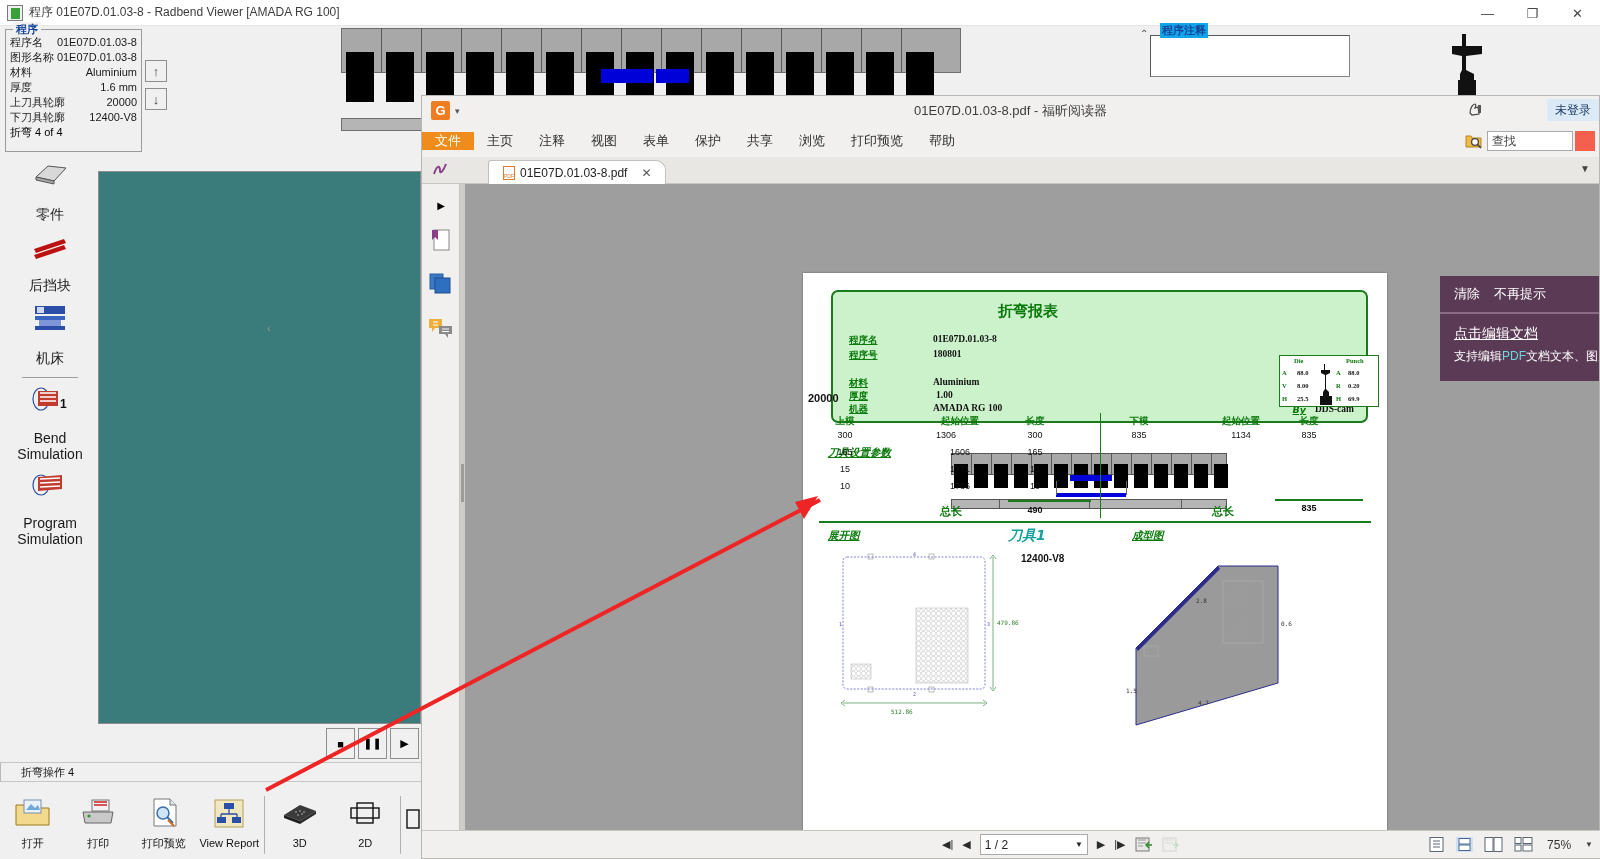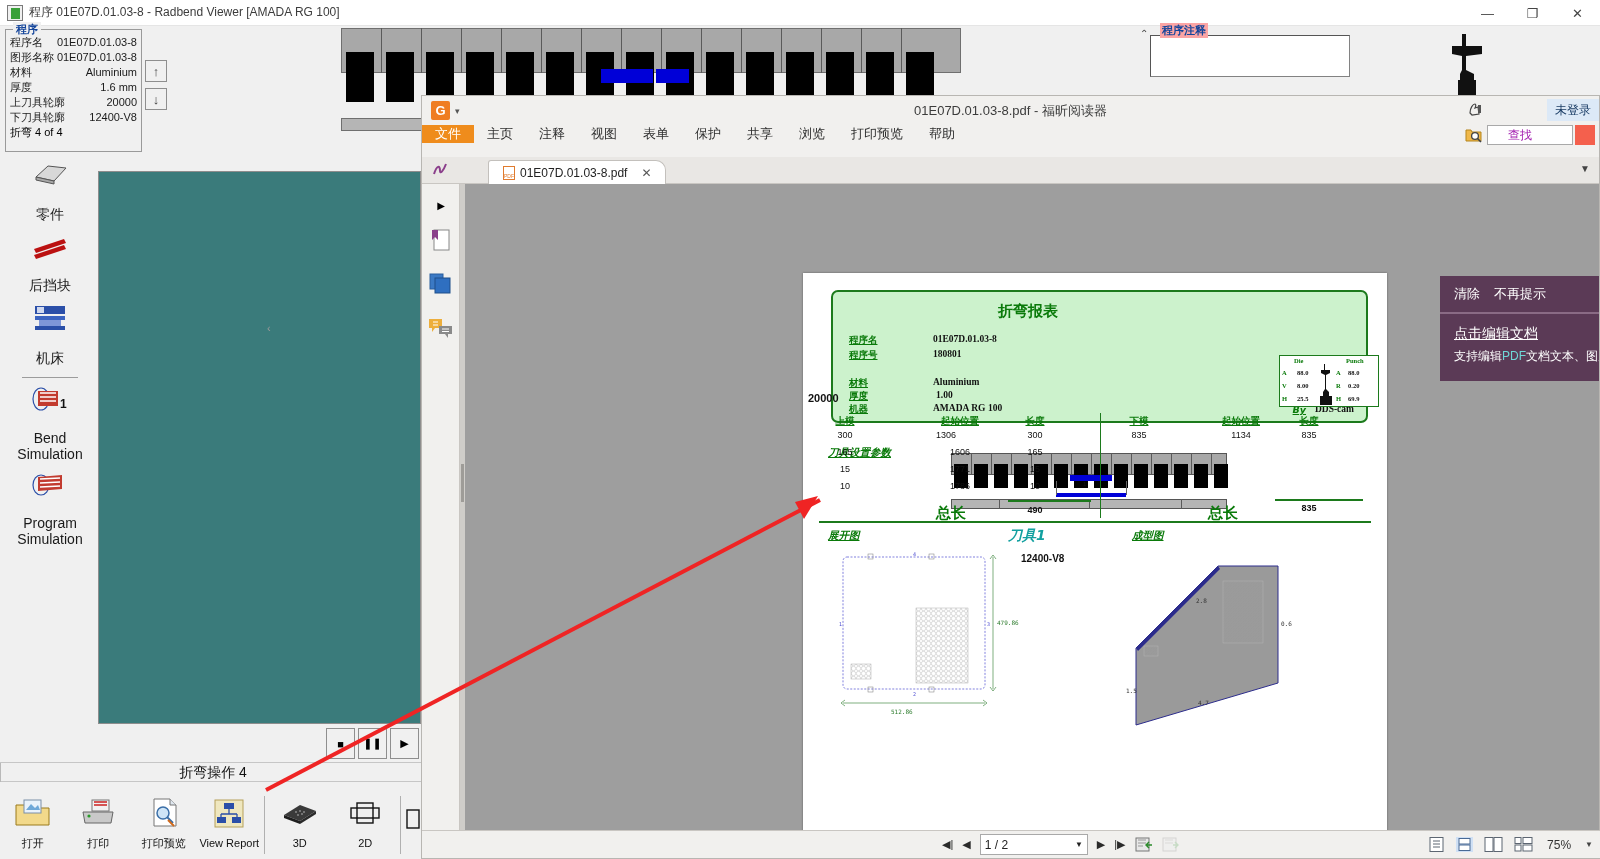--- a/index.html
+++ b/index.html
@@ -64,21 +64,21 @@
     position: absolute; left: 341px; top: 118px; width: 110px; height: 13px;
     background: #b5b5b5; border: 1px solid #6f6f6f;
   }
   .blue-tool { position: absolute; background: #0000d8; }
 
   .bendicon { position: absolute; right: 108px; top: 30px; width: 50px; height: 70px; }
 
   
   .cmt-wrap { position: absolute; left: 1140px; top: 23px; width: 215px; height: 55px; }
   .cmt-label { position: absolute; left: 20px; top: 0px; font-size: 11px; color: #14459b;
-     font-weight: bold; background: #fca5a5; padding: 0 2px; z-index: 2;}
+     font-weight: bold; background: #0ea5e9; padding: 0 2px; z-index: 2;}
   .cmt-field { position: absolute; left: 10px; top: 12px; width: 200px; height: 42px;
      background: #fff; border: 1px solid #828282; border-top-color:#555; border-left-color:#555;}
   .cmt-chevron { position: absolute; left: 0px; top: 5px; font-size: 10px; color:#444; }
 
   
   .rail { position: absolute; left: 0; top: 162px; width: 100px; }
   .rail-item { width: 100px; text-align: center; margin-bottom: 9px; }
   .rail-label { font-size: 14px; color: #1a1a1a; display: block; margin-top: 14px; }
   .rail-sep { width: 56px; height: 1px; background: #9c9c9c; margin: 3px auto 8px auto; }
 
@@ -91,22 +91,22 @@
     font-size:11px; color:#999; }
 
   .media-bar { position: absolute; left: 326px; top: 728px; width: 95px; height: 33px; display: flex; gap: 3px; }
   .media-btn { width: 29px; height: 31px; background: #f0f0f0; border: 1px solid #8e8e8e;
      display:flex; align-items:center; justify-content:center; }
 
   .status-strip {
     position: absolute; left: 0; top: 762px; width: 421px; height: 20px;
     background: #f0f0f0; border-top: 1px solid #c6c6c6; border-bottom: 1px solid #c6c6c6;
   }
-  .status-strip span { font-size: 14px; color: #111; line-height: 19px; padding-left: 4px;
-      display:block; border-left:1px solid #b9b9b9; width: 421px; text-align: center;}
+  .status-strip span { font-size: 11px; color: #111; line-height: 19px; padding-left: 20px;
+      display:block; border-left:1px solid #b9b9b9; width: 421px;}
 
   .bottom-bar { position: absolute; left: 0; top: 782px; width: 421px; height: 77px; background: #f0f0f0; }
   .bb-items { display: flex; height: 100%; align-items: center; padding-top: 5px; }
   .bb-item { width: 72px; text-align: center; }
   .bb-label { font-size: 11px; color: #111; display: block; margin-top: 2px; }
   .bb-div { width: 1px; height: 58px; background: #b0b0b0; margin: 3px 2px 0 2px; }
 
   
   .foxit {
     position: absolute; left: 421px; top: 95px; width: 1179px; height: 764px;
@@ -123,30 +123,30 @@
     position: absolute; left: 0; top: 0; width: 100%; height: 29px;
     display: flex; align-items: center; justify-content: center;
     font-size: 13px; color: #3c3c3c;
   }
   .fx-hand { position: absolute; right: 115px; top: 5px; font-size: 14px; }
   .fx-login {
     position: absolute; right: 0px; top: 3px; height: 22px; background: #dce9f7;
     display: flex; align-items: center; padding: 0 8px; font-size: 12px; color: #1a3d66;
   }
 
-  .fx-ribbon { position: relative; height: 32px; background: #f1f0ee; display: flex; align-items: flex-start; }
+  .fx-ribbon { position: relative; height: 32px; background: #f1f0ee; display: flex; align-items: center; }
   .fx-tab {
     padding: 0 13px; display: flex; align-items: center; font-size: 13px; color: #303030;
   }
   .fx-tab.active { background: #ef8c1c; color: #fff; font-weight: normal; }
   .fx-find-wrap { margin-left: auto; display: flex; align-items: center; padding-right: 4px; }
   .fx-find-icon { width: 18px; height: 16px; margin-right: 4px; position: relative; }
   .fx-find-input {
     width: 86px; height: 20px; background: #fff; border: 1px solid #a9a9a9;
-    font-size: 12px; color: #a21caf; padding-left: 20px; line-height: 18px;
+    font-size: 12px; color: #404040; padding-left: 4px; line-height: 18px;
   }
   .fx-orange-sq { width: 20px; height: 20px; background: #f4604d; margin-left: 2px; }
 
   .fx-tabrow { position: relative; height: 27px; background: #e9e7e4; border-bottom: 1px solid #c9c6c2; }
   .fx-sig { position: absolute; left: 10px; top: 4px; font-size: 15px; color: #8b3f8b; }
   .fx-doctab {
     position: absolute; left: 66px; top: 3px; height: 24px; background: #fff;
     border: 1px solid #c3c0bc; border-bottom: none; display: flex; align-items: center;
     padding: 0 14px; font-size: 12px; color: #222; border-radius: 3px 10px 0 0;
   }
@@ -229,26 +229,26 @@
     font-family: "Liberation Serif", serif;
   }
   .dp-h { position:absolute; font-weight: bold; color: #0a7a0a; }
   .dp-k { position:absolute; font-weight: bold; color: #0a7a0a; }
   .dp-v { position:absolute; font-weight: bold; color: #111; }
 
   .big20000 { position: absolute; left: 5px; top: 119px; font-size: 11px; font-weight: bold; color: #111; }
 
   .tbl-hdr {
     position: absolute; font-size: 9.5px; font-weight: bold; color: #0a7a0a;
-    text-decoration: underline; text-align: center;
+    text-align: center;
     font-family: "DejaVu Sans", sans-serif;
   }
   .tbl-cell { position: absolute; font-size: 9px; color: #111; text-align: center;
      font-family: "Liberation Sans", sans-serif; }
-  .tbl-total { position: absolute; font-size: 15px; font-weight: bold; color: #0a7a0a;
+  .tbl-total { position: absolute; font-size: 11px; font-weight: bold; color: #0a7a0a;
      text-align: center; font-family: "DejaVu Sans", sans-serif; }
   .tbl-totval { position: absolute; font-size: 9px; font-weight: bold; color: #111; text-align: center; }
   .grn-line { position: absolute; background: #1c7a1c; }
   .vdiv { position: absolute; width: 1px; background: #1c7a1c; }
 
   .dwg-box { position: absolute; }
 
   
   .promo {
     position: absolute; left: 975px; top: 92px; width: 205px; height: 105px;

